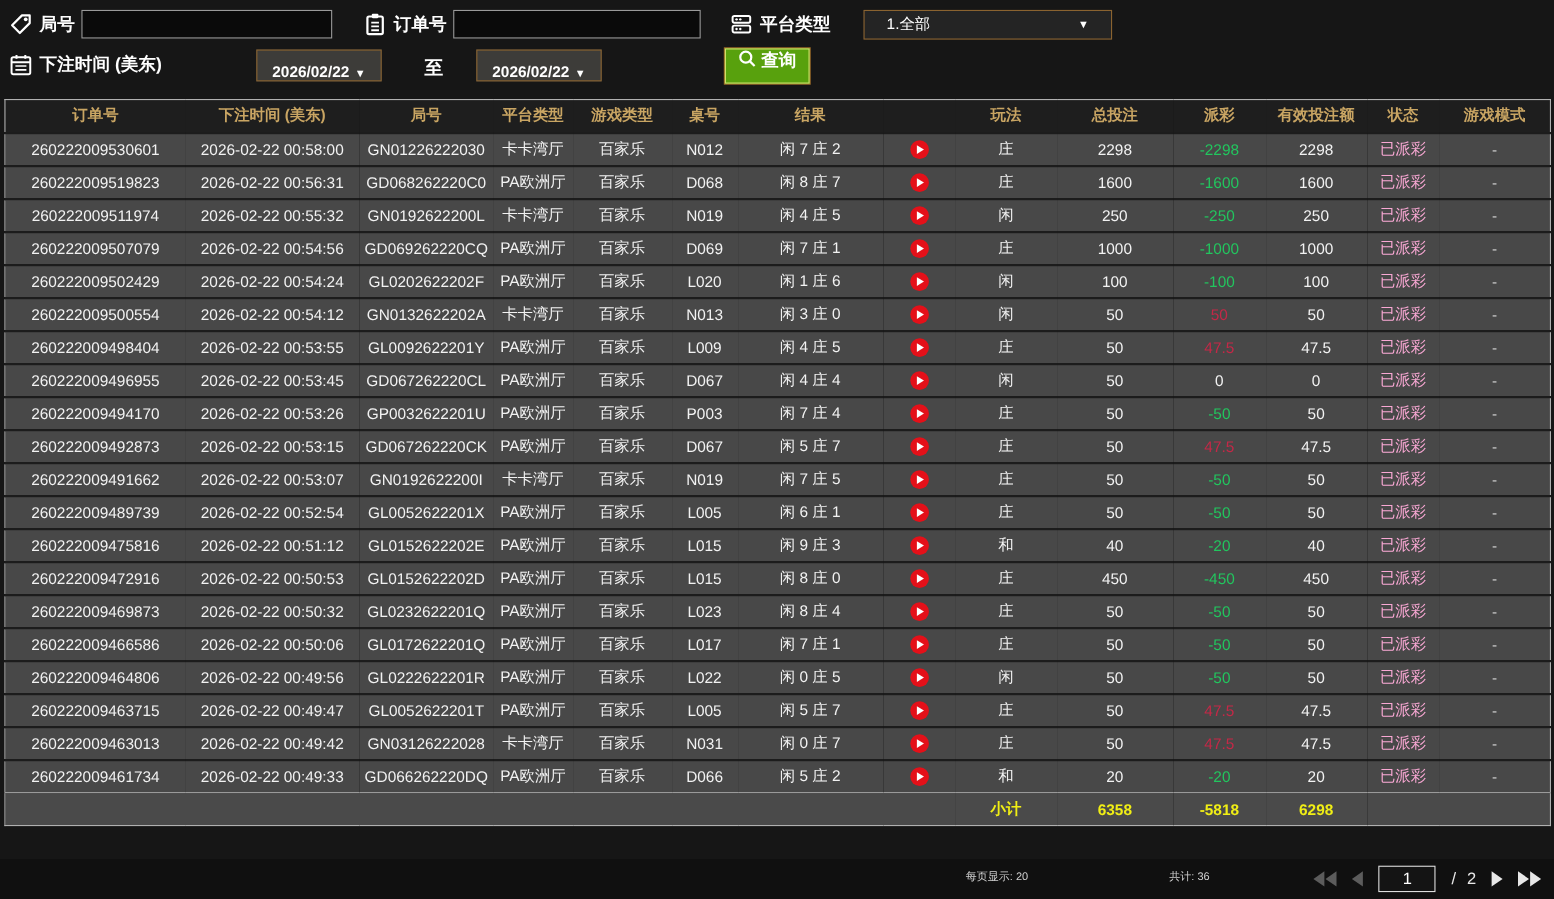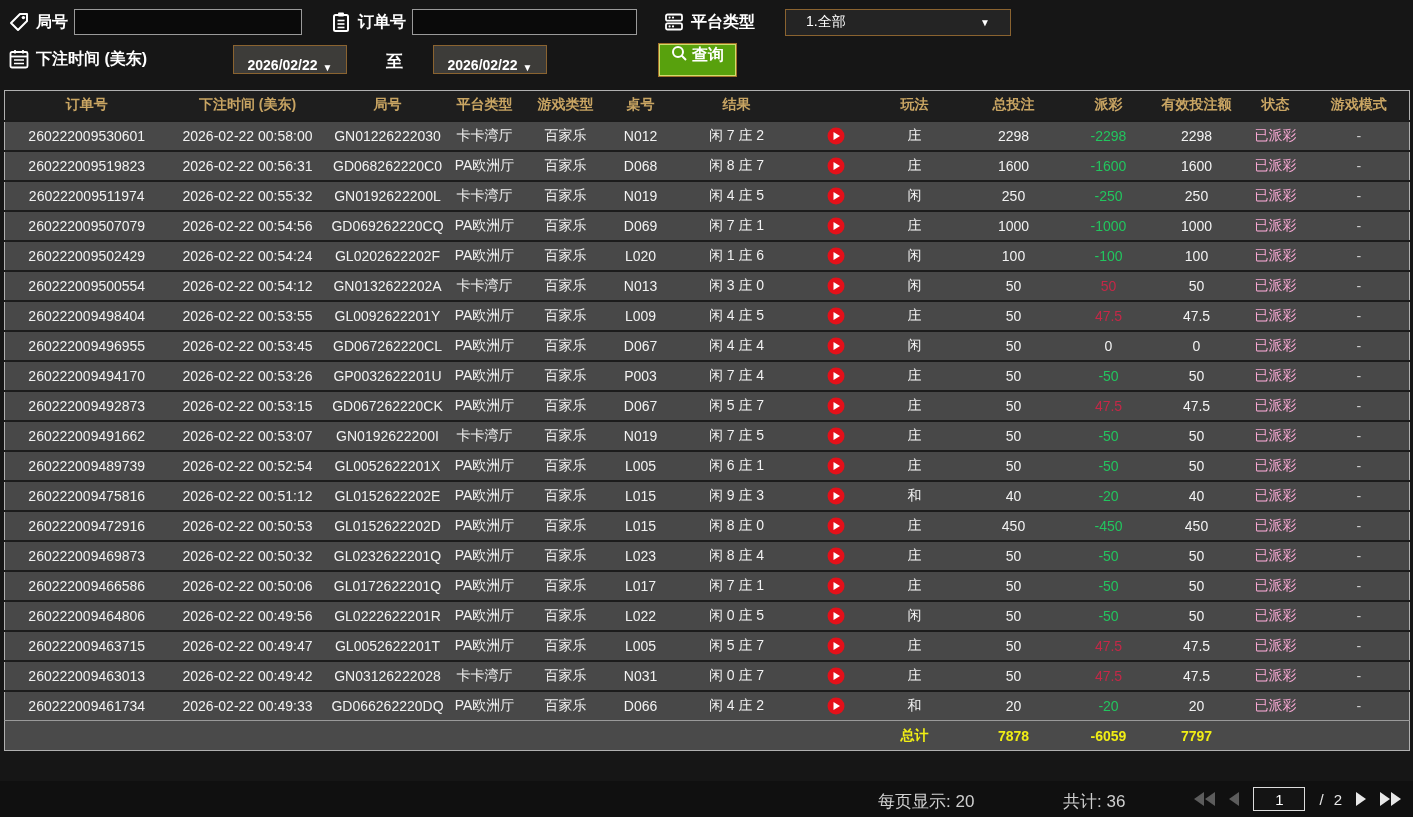--- a/index.html
+++ b/index.html
@@ -52,21 +52,21 @@
     color:#f0ee15; font-weight:bold;
   }
   .pay-neg { color:#22c55e; }
   .pay-pos { color:#c42847; }
   .pay-zero { color:#f2f2f2; }
   .status-paid { color:#f9a8d4; }
   .mode-dash { color:#cccccc; }
   .play-btn { display:inline-flex; cursor:pointer; vertical-align:middle; }
   
   .footer { position:absolute; top:781px; left:0; width:1413px; height:36px; background:#101010; }
-  .footer .f-text { position:absolute; top:9px; color:#cfcfcf; font-size:17px; }
+  .footer .f-text { position:absolute; top:9px; color:#cfcfcf; font-size:10px; }
   .pager { position:absolute; right:12px; top:6px; display:flex; align-items:center; gap:14px; }
   .pg-btn { display:flex; align-items:center; cursor:pointer; }
   .tri { width:0; height:0; border-top:7px solid transparent; border-bottom:7px solid transparent; }
   .tri.r { border-left:10px solid #e8e8e8; }
   .tri.l { border-right:10px solid #5c5c5c; }
   .dbl { display:flex; gap:1px; }
   .page-input {
     width:52px; height:24px; background:#141414; border:1px solid #dddddd;
     color:#fff; font-size:15px; text-align:center; outline:none;
   }
@@ -592,40 +592,40 @@
             <td class="status-paid">已派彩</td>
             <td class="mode-dash">-</td>
           </tr>
           <tr>
             <td>260222009461734</td>
             <td>2026-02-22 00:49:33</td>
             <td>GD066262220DQ</td>
             <td>PA欧洲厅</td>
             <td>百家乐</td>
             <td>D066</td>
-            <td>闲 4 庄 2</td>
+            <td>闲 5 庄 2</td>
             <td><span class="play-btn">
                 <svg width="18" height="18" viewBox="0 0 18 18">
                   <circle cx="9" cy="9" r="8.5" fill="#e41019"></circle>
                   <path d="M6.5 5 L13 9 L6.5 13 Z" fill="#fff"></path>
                 </svg>
               </span></td>
             <td>和</td>
             <td>20</td>
             <td class="pay-neg">-20</td>
             <td>20</td>
             <td class="status-paid">已派彩</td>
             <td class="mode-dash">-</td>
           </tr>
           <tr class="sum-row">
             <td colspan="8"></td>
-            <td>总计</td>
-            <td>7878</td>
-            <td>-6059</td>
-            <td>7797</td>
+            <td>小计</td>
+            <td>6358</td>
+            <td>-5818</td>
+            <td>6298</td>
             <td colspan="2"></td>
           </tr>
         </tbody>
     </table>
   </div>
 
   <div class="footer">
     <span class="f-text" style="left:878px;">每页显示: 20</span>
     <span class="f-text" style="left:1063px;">共计: 36</span>
     <div class="pager">

